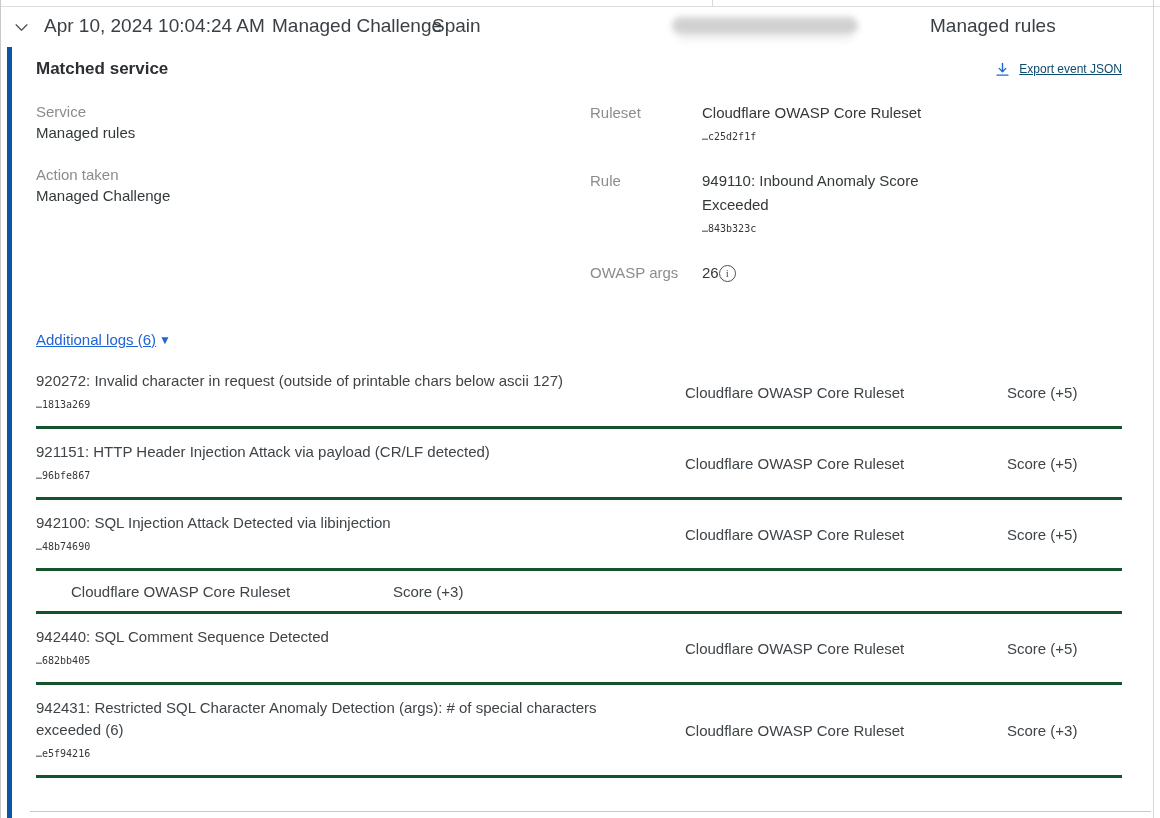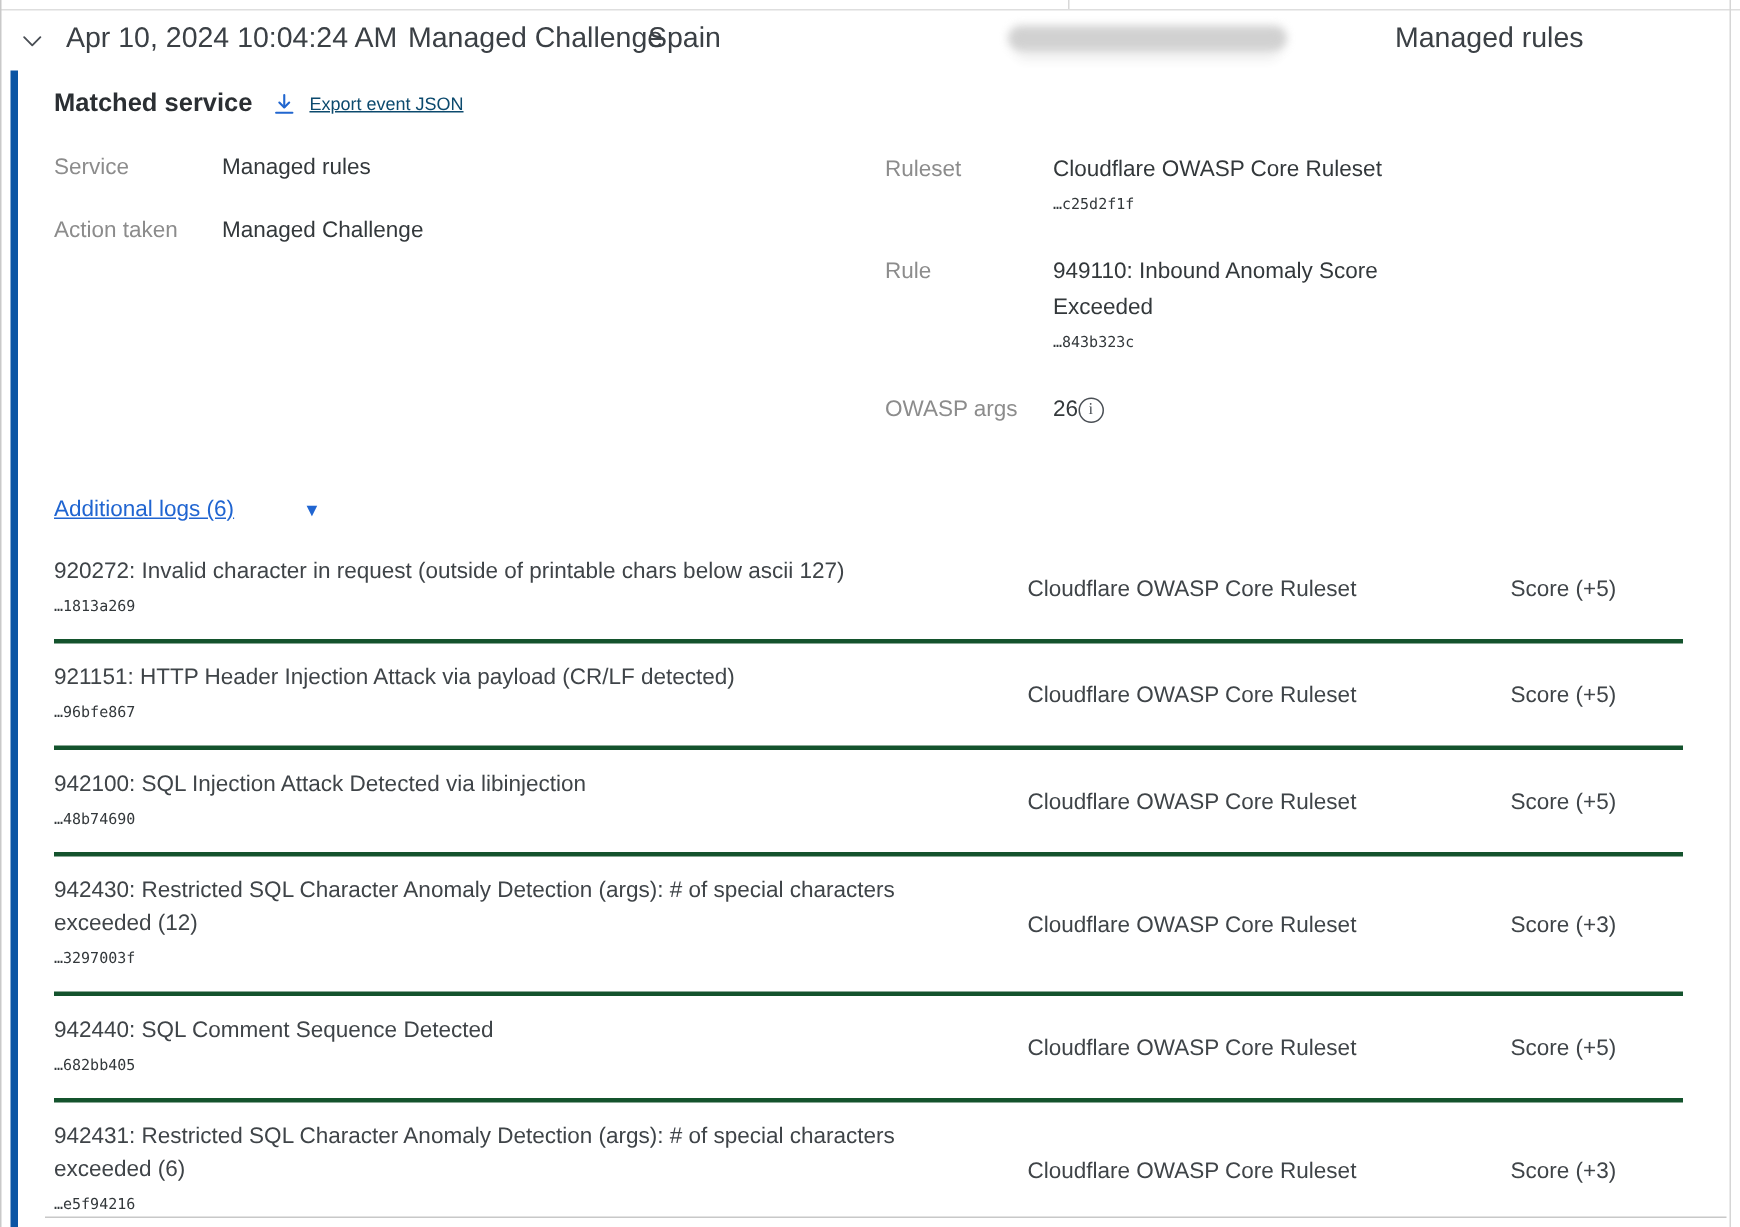--- a/index.html
+++ b/index.html
@@ -28,45 +28,45 @@
   .redacted {
     position:absolute; left:672px; top:10px; width:186px; height:17px;
     background:#c6c6c6; border-radius:9px; filter:blur(3px); opacity:.8;
     box-shadow:0 10px 8px -6px rgba(0,0,0,.15);
   }
 
   
   .accent-bar { position:absolute; left:7px; top:47px; width:5px; height:771px; background:#0b55a4; }
   .panel { position:absolute; left:36px; top:47px; width:1086px; }
 
-  .panel-header { display:flex; align-items:center; margin-top:10px; height:24px;gap:14px; }
+  .panel-header { display:flex; justify-content:space-between; align-items:center; margin-top:10px; height:24px;gap:14px; }
   .panel-title { font-size:17px; font-weight:700; color:#2b2f33; }
   .export-link { display:inline-flex; align-items:center; gap:9px; color:#0c4a6e; font-size:12px; cursor:pointer; text-decoration:none; }
   .export-link .dl-icon { width:15px; height:15px; display:inline-block; }
   .export-link .export-text { text-decoration:underline; }
 
   .details { display:flex; margin-top:20px; }
   .col-left { width:554px; }
   .col-right { flex:1; }
   .field { display:flex; align-items:flex-start; }
-  .col-left .field { margin-bottom:21px; line-height:21px; }
+  .col-left .field { margin-bottom:21px; line-height:21px;flex-direction:column; }
   .col-right .field { margin-bottom:20px; line-height:24px; }
   .f-label { width:112px; color:#8c8c8c; font-size:15px; flex:none; }
   .f-value { font-size:15px; color:#33383b; max-width:240px; }
   .hash { font-family:"DejaVu Sans Mono", monospace; font-size:10px; color:#33383b; }
   .col-right .hash { line-height:24px; }
   .score-line { display:flex; align-items:center; }
   .info-icon {
     width:17px; height:17px; border:1px solid #4a4f55; border-radius:50%;
     display:inline-flex; align-items:center; justify-content:center;
     font-size:11px; color:#4a4f55; cursor:pointer; line-height:1;
     font-family:"Liberation Serif", serif;
   }
 
-  .logs-toggle { display:inline-flex; align-items:center; margin-top:26px; color:#2065d1; font-size:15px; cursor:pointer; text-decoration:none;gap:43px; }
+  .logs-toggle { display:inline-flex; align-items:center; margin-top:26px; color:#2065d1; font-size:15px; cursor:pointer; text-decoration:none; }
   .logs-toggle .toggle-text { text-decoration:underline; }
   .logs-toggle .caret { font-size:12px; margin-left:3px; text-decoration:none; }
 
   .log-table { margin-top:9px; }
   .log-row { display:flex; align-items:center; padding:12px 0 11px 0; border-bottom:3px solid #14532d; }
   .log-desc { width:614px; font-size:15px; line-height:22px; color:#3f4448; }
   .log-desc .hash { display:block; line-height:21px; margin-top:2px; }
   .log-ruleset { width:322px; padding-left:35px; font-size:15px; color:#3f4448; }
   .log-score { flex:1; padding-left:35px; font-size:15px; color:#3f4448; }
 
@@ -179,24 +179,20 @@
       <div class="log-row">
         <div class="log-desc">
           <span>942100: SQL Injection Attack Detected via libinjection</span>
           <span class="hash">…48b74690</span>
         </div>
         <div class="log-ruleset">Cloudflare OWASP Core Ruleset</div>
         <div class="log-score">Score (+5)</div>
       </div>
 
       <div class="log-row">
-        <div class="log-desc">
-          <span>942430: Restricted SQL Character Anomaly Detection (args): # of special characters exceeded (12)</span>
-          <span class="hash">…3297003f</span>
-        </div>
         <div class="log-ruleset">Cloudflare OWASP Core Ruleset</div>
         <div class="log-score">Score (+3)</div>
       </div>
 
       <div class="log-row">
         <div class="log-desc">
           <span>942440: SQL Comment Sequence Detected</span>
           <span class="hash">…682bb405</span>
         </div>
         <div class="log-ruleset">Cloudflare OWASP Core Ruleset</div>

